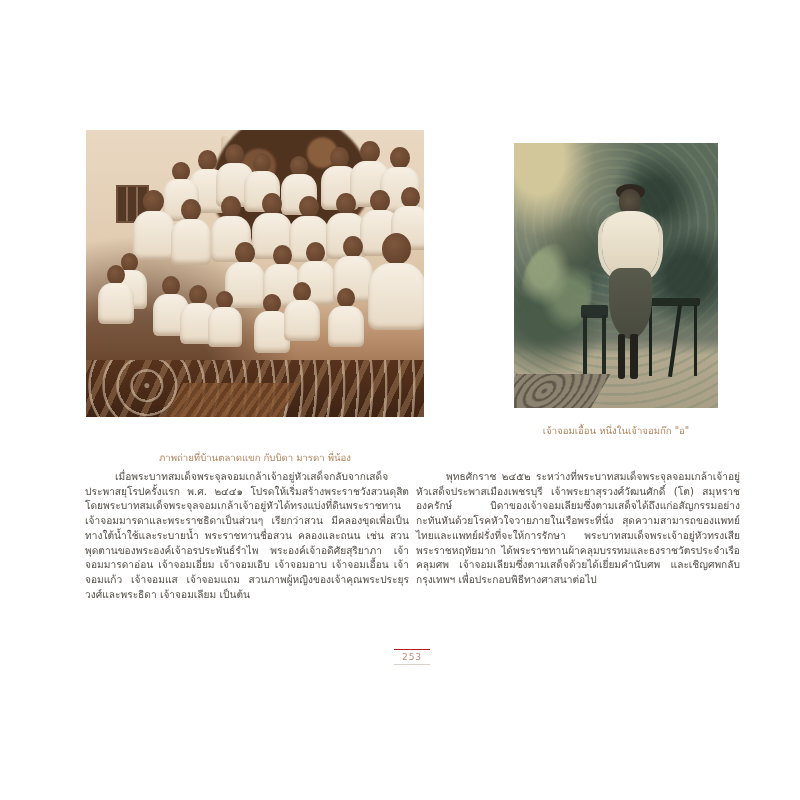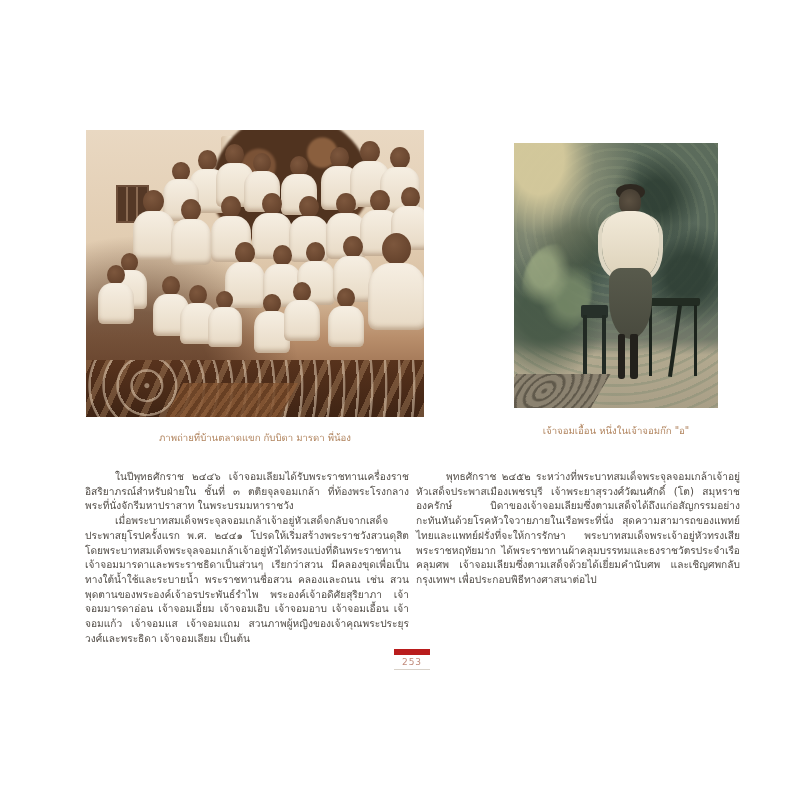--- a/index.html
+++ b/index.html
@@ -73,32 +73,32 @@
     box-shadow:-4px 2px 0 rgba(238,228,208,.9),4px 2px 0 rgba(238,228,208,.9);}
   .rp-trousers{position:absolute;left:46.5%;top:47%;width:21%;height:27%;
     background:linear-gradient(180deg,#585a4c,#494a3e);
     border-radius:30% 30% 55% 55%/20% 20% 60% 60%;}
   .rp-boot{position:absolute;width:3.6%;height:17%;background:#23211c;border-radius:2px 2px 3px 3px;}
   .rp-matt{position:absolute;left:0;bottom:0;width:46%;height:13%;
     background:repeating-radial-gradient(circle at 40% 50%, rgba(60,55,45,.55) 0 2px, transparent 3px 8px),#8b8270;
     transform:skewX(-30deg) translateX(-8%);}
   
   .caption{position:absolute;text-align:center;font-size:9.6px;line-height:14px;color:#b1845e;}
-  #caption-left{left:86px;top:431px;width:338px;}
+  #caption-left{left:86px;top:451px;width:338px;}
   #caption-right{left:500px;top:424px;width:232px;}
   
   .col{position:absolute;top:470px;width:324px;}
   #col-left{left:85px;}
   #col-right{left:416px;}
   .col p{margin:0;text-indent:30px;text-align:justify;
     font-size:10.2px;line-height:14.7px;color:#514c46;
     text-justify:inter-character;}
   
   #folio{position:absolute;left:394px;top:649px;width:36px;text-align:center;
-    border-top:6px solid #b91c1c;border-bottom:1px solid #d9d2c9;
+    border-top:1px solid #b91c1c;border-bottom:1px solid #d9d2c9;
     padding:2px 0;font-size:9px;letter-spacing:1px;color:#c08a7a;}
 </style>
 </head>
 <body>
 
 <div class="photo" id="photo-left">
   <div class="lp-pillar"></div>
   <div class="lp-window"></div>
   <div class="lp-tree"></div>
   <div class="lp-trunk"></div>
@@ -241,20 +241,19 @@
   <div class="rp-boot" style="left:57%;top:72%;"></div>
   <div class="rp-matt"></div>
 </div>
 
 <div class="caption" id="caption-left">ภาพถ่ายที่บ้านตลาดแขก กับบิดา มารดา พี่น้อง</div>
 <div class="caption" id="caption-right">
   <div>เจ้าจอมเอื้อน หนึ่งในเจ้าจอมก๊ก "อ"</div>
 </div>
 
 <div class="col" id="col-left">
-    <p>ในปีพุทธศักราช ๒๔๔๖ เจ้าจอมเลียมได้รับพระราชทานเครื่องราชอิสริยาภรณ์สำหรับฝ่ายใน ชั้นที่ ๓ ตติยจุลจอมเกล้า ที่ท้องพระโรงกลางพระที่นั่งจักรีมหาปราสาท ในพระบรมมหาราชวัง</p>
     <p>เมื่อพระบาทสมเด็จพระจุลจอมเกล้าเจ้าอยู่หัวเสด็จกลับจากเสด็จประพาสยุโรปครั้งแรก พ.ศ. ๒๔๔๑ โปรดให้เริ่มสร้างพระราชวังสวนดุสิต โดยพระบาทสมเด็จพระจุลจอมเกล้าเจ้าอยู่หัวได้ทรงแบ่งที่ดินพระราชทานเจ้าจอมมารดาและพระราชธิดาเป็นส่วนๆ เรียกว่าสวน มีคลองขุดเพื่อเป็นทางใต้น้ำใช้และระบายน้ำ พระราชทานชื่อสวน คลองและถนน เช่น สวนพุดตานของพระองค์เจ้าอรประพันธ์รำไพ พระองค์เจ้าอดิศัยสุริยาภา เจ้าจอมมารดาอ่อน เจ้าจอมเอี่ยม เจ้าจอมเอิบ เจ้าจอมอาบ เจ้าจอมเอื้อน เจ้าจอมแก้ว เจ้าจอมแส เจ้าจอมแถม สวนภาพผู้หญิงของเจ้าคุณพระประยุรวงศ์และพระธิดา เจ้าจอมเลียม เป็นต้น</p>
   </div>
 <div class="col" id="col-right">
     <p>พุทธศักราช ๒๔๕๒ ระหว่างที่พระบาทสมเด็จพระจุลจอมเกล้าเจ้าอยู่หัวเสด็จประพาสเมืองเพชรบุรี เจ้าพระยาสุรวงศ์วัฒนศักดิ์ (โต) สมุหราชองครักษ์ บิดาของเจ้าจอมเลียมซึ่งตามเสด็จได้ถึงแก่อสัญกรรมอย่างกะทันหันด้วยโรคหัวใจวายภายในเรือพระที่นั่ง สุดความสามารถของแพทย์ไทยและแพทย์ฝรั่งที่จะให้การรักษา พระบาทสมเด็จพระเจ้าอยู่หัวทรงเสียพระราชหฤทัยมาก ได้พระราชทานผ้าคลุมบรรทมและธงราชวัตรประจำเรือคลุมศพ เจ้าจอมเลียมซึ่งตามเสด็จด้วยได้เยี่ยมคำนับศพ และเชิญศพกลับกรุงเทพฯ เพื่อประกอบพิธีทางศาสนาต่อไป</p>
   </div>
 
 <div id="folio">253</div>
 
 </body></html>

